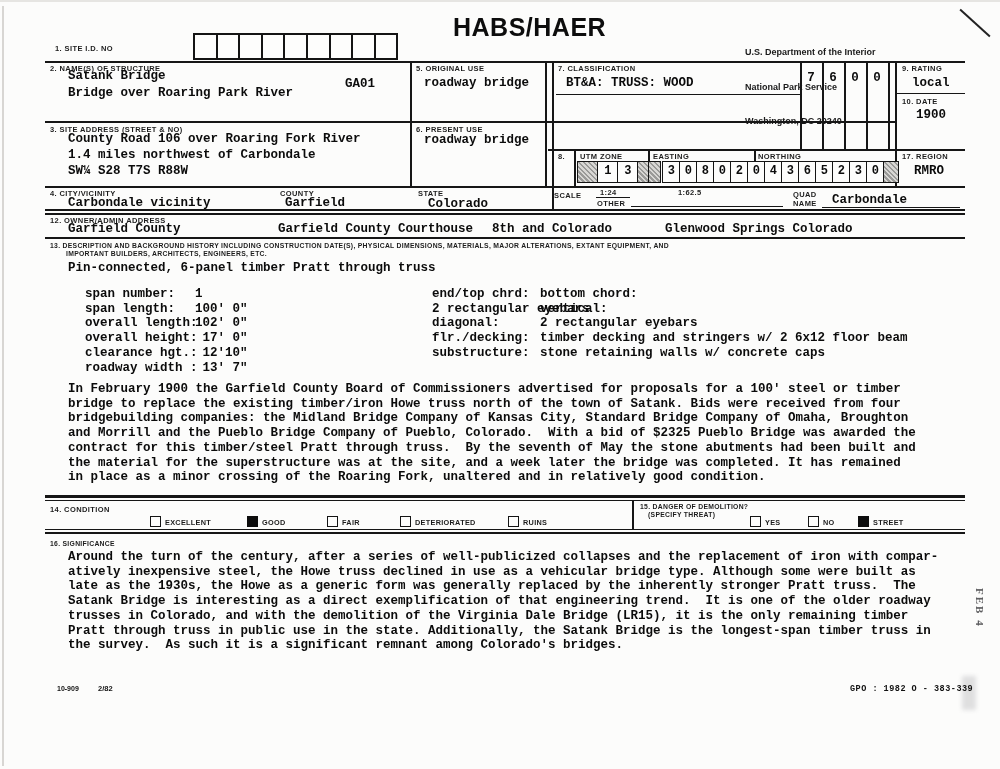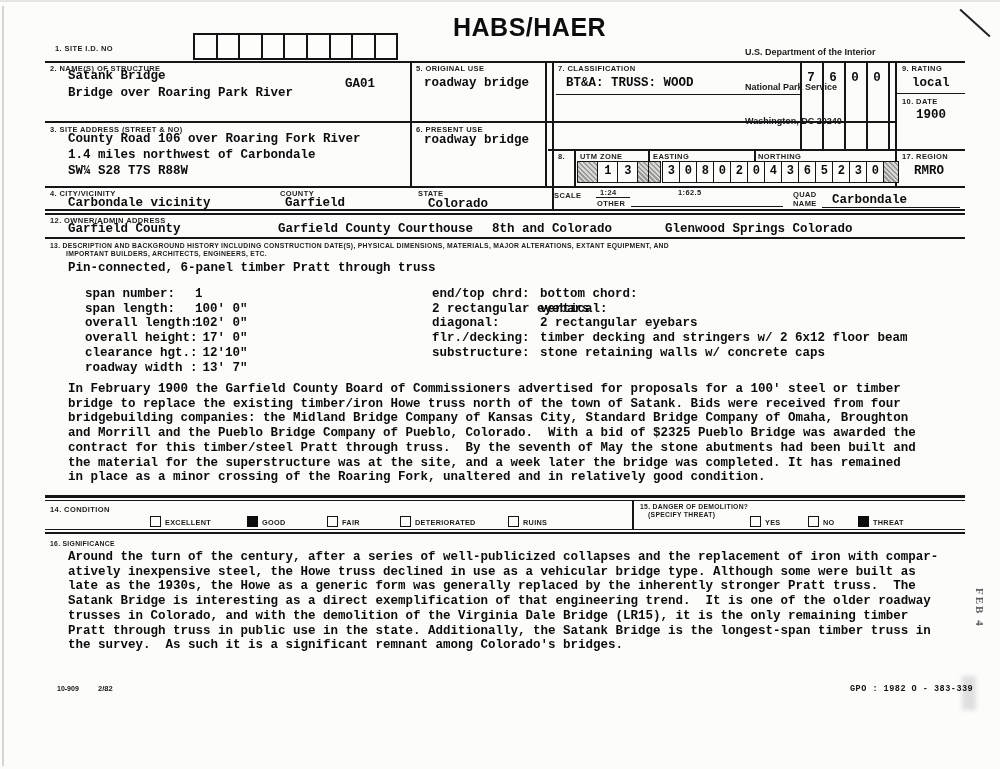--- a/index.html
+++ b/index.html
@@ -250,21 +250,21 @@
   <div class="cbgroup" style="left:750px;top:504px">
     <span class="cb"></span>
     <span class="cblabel">YES</span>
   </div>
   <div class="cbgroup" style="left:808px;top:504px">
     <span class="cb"></span>
     <span class="cblabel">NO</span>
   </div>
   <div class="cbgroup" style="left:858px;top:504px">
     <span class="cb filled"></span>
-    <span class="cblabel">THREAT</span>
+    <span class="cblabel">STREET</span>
   </div>
 
   <span class="abs lbl-tiny" style="left:50px;top:540px">16. SIGNIFICANCE</span>
   <span class="abs mono" style="left:68px;top:550px">Around the turn of the century, after a series of well-publicized collapses and the replacement of iron with compar-
 atively inexpensive steel, the Howe truss declined in use as a vehicular bridge type. Although some were built as
 late as the 1930s, the Howe as a generic form was generally replaced by the inherently stronger Pratt truss.  The
 Satank Bridge is interesting as a direct exemplification of that engineering trend.  It is one of the older roadway
 trusses in Colorado, and with the demolition of the Virginia Dale Bridge (LR15), it is the only remaining timber
 Pratt through truss in public use in the state. Additionally, the Satank Bridge is the longest-span timber truss in
 the survey.  As such it is a significant remnant among Colorado's bridges.</span>

